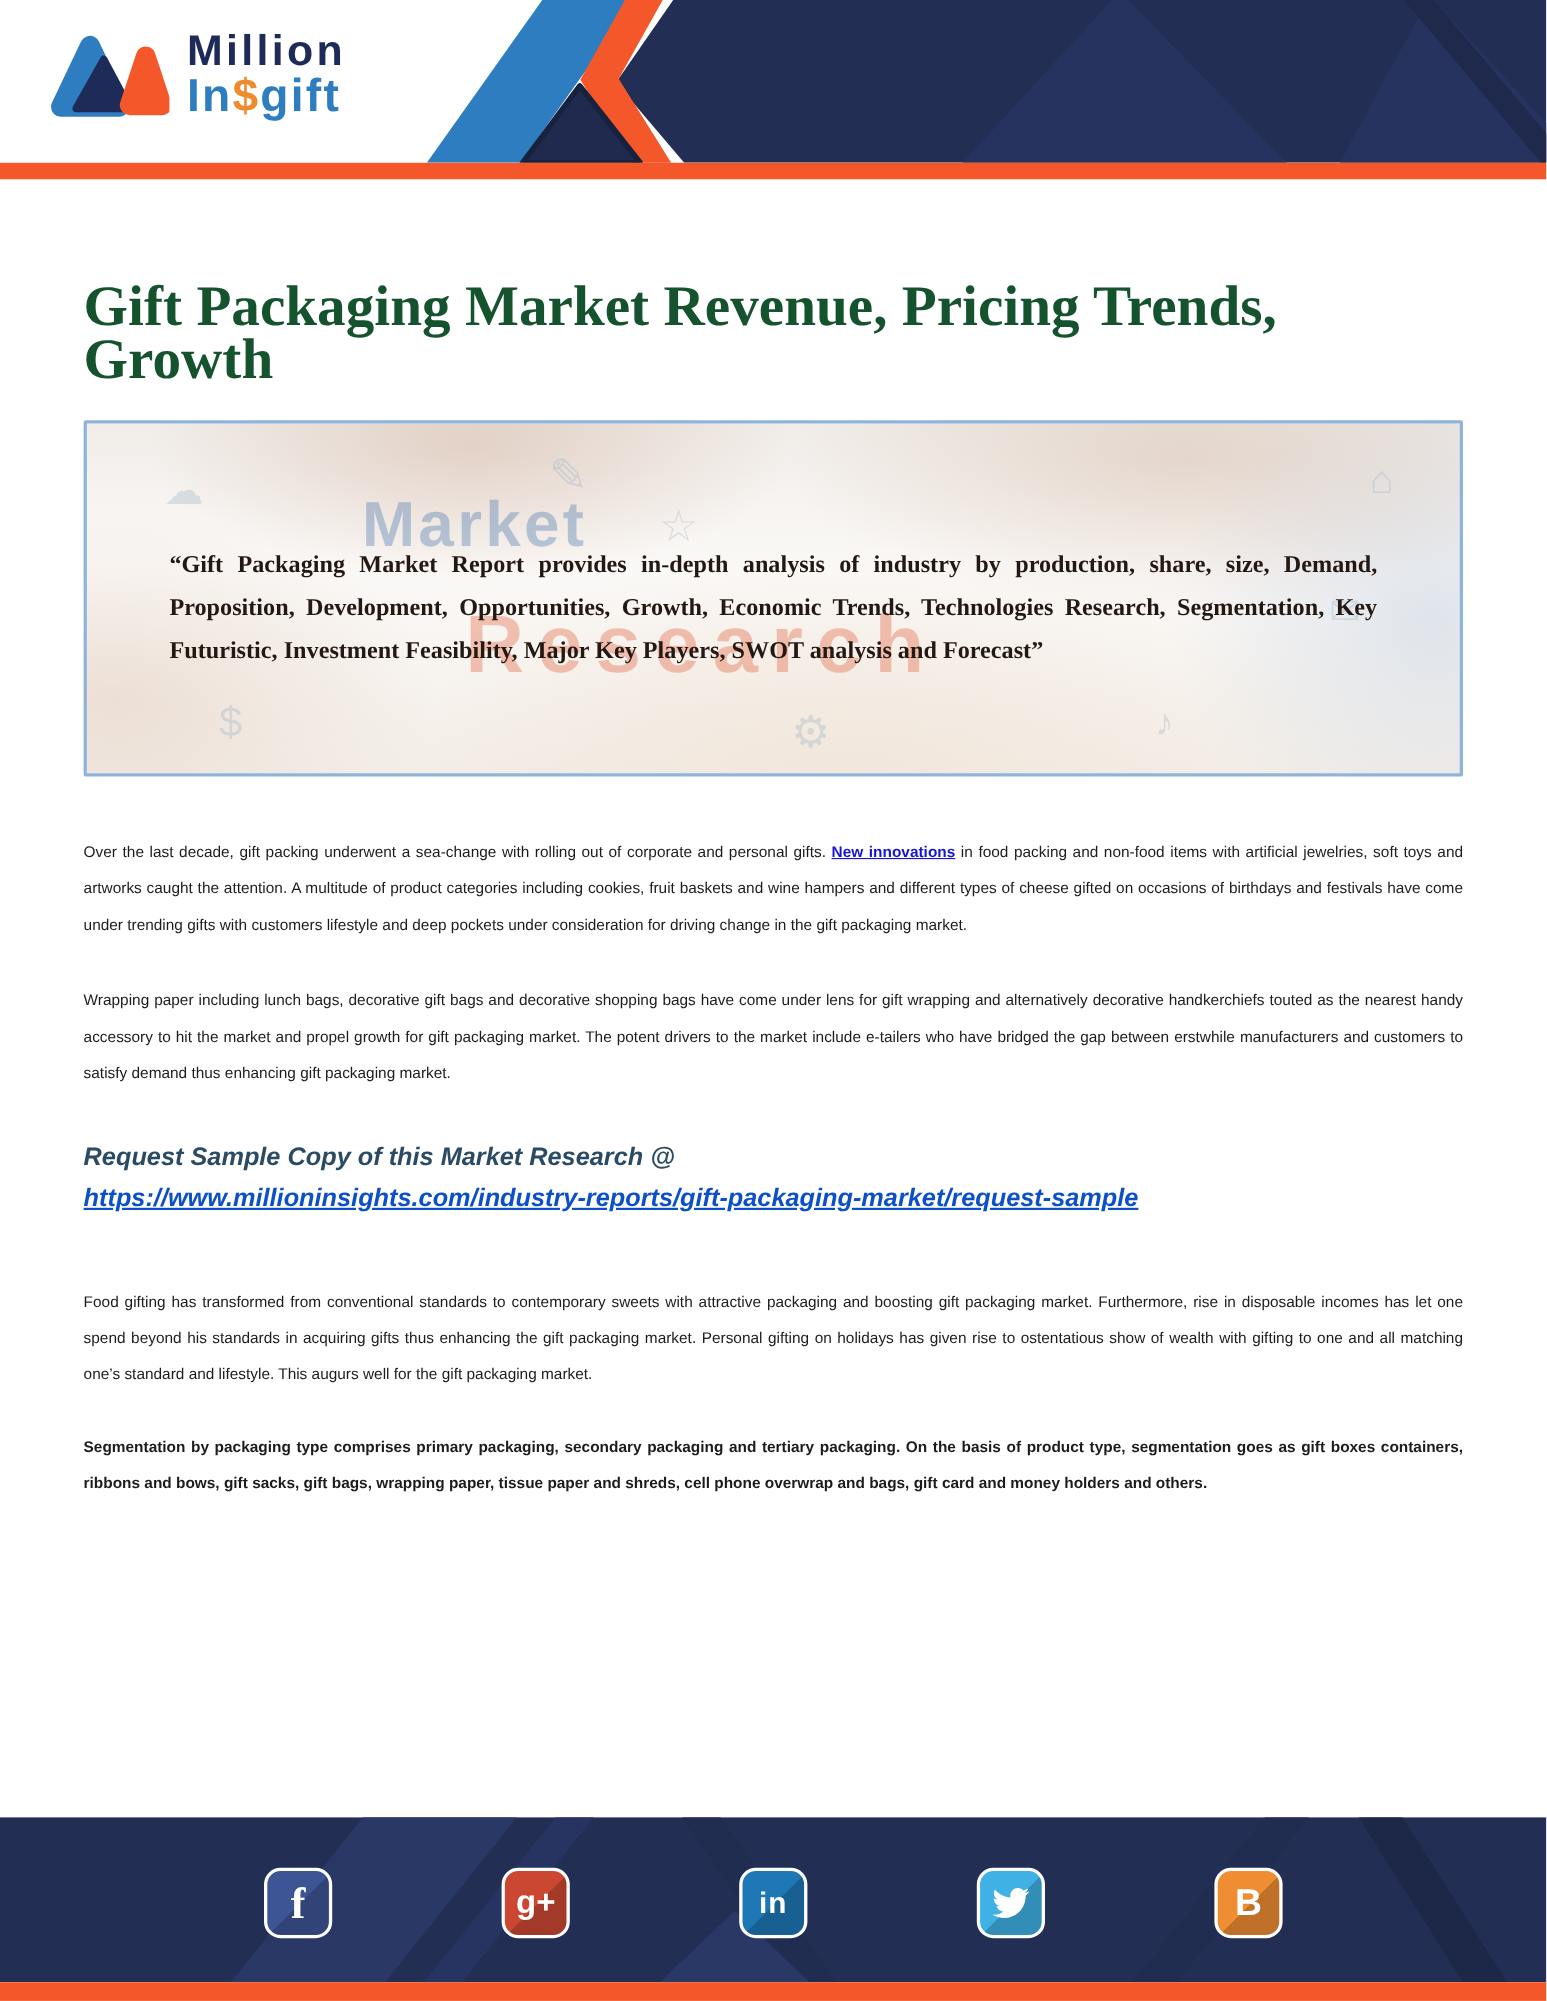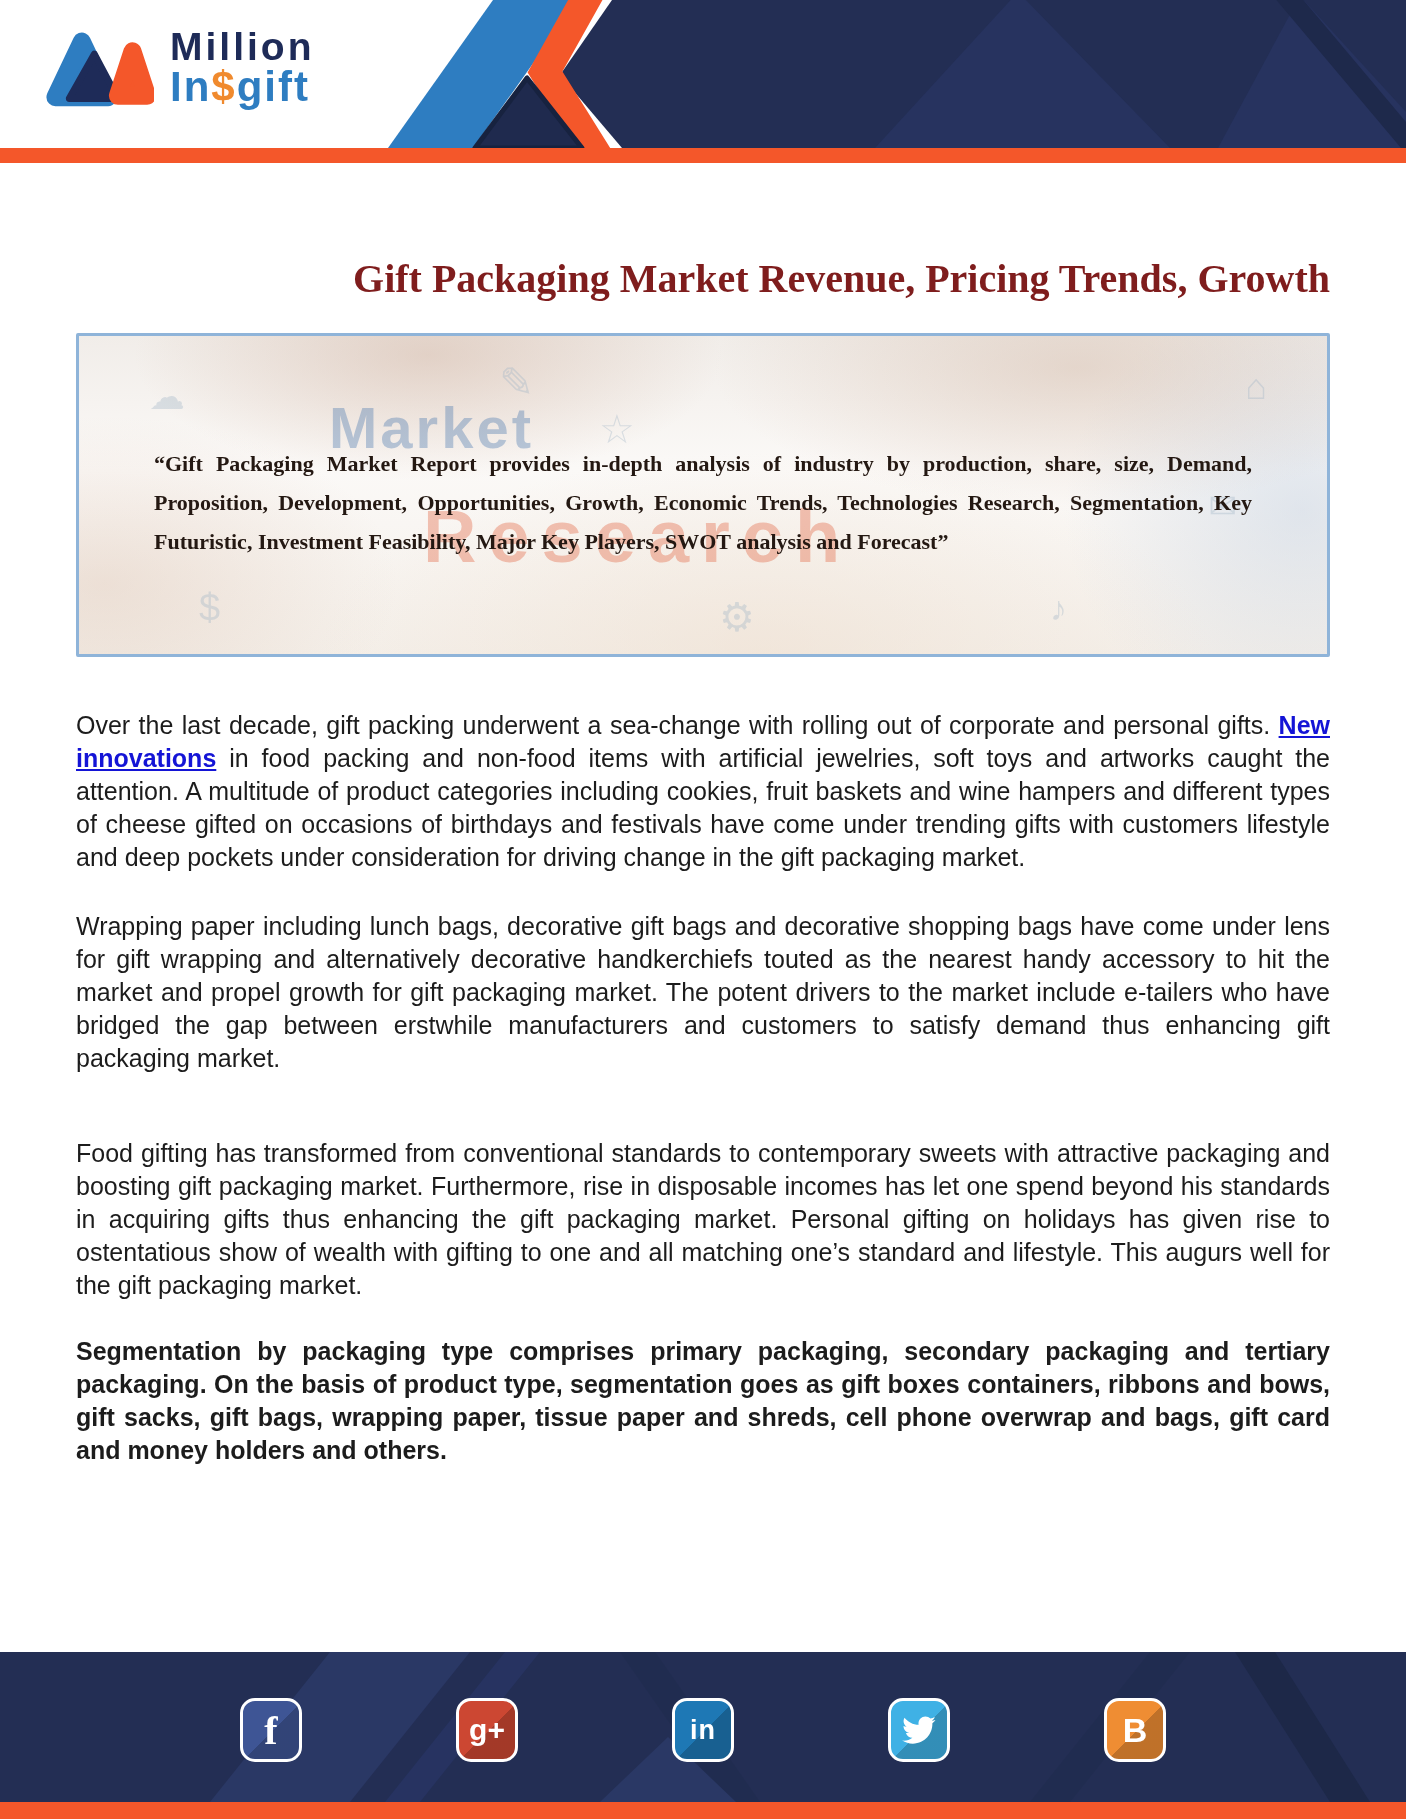--- a/index.html
+++ b/index.html
@@ -16,23 +16,23 @@
   .logo{position:absolute;left:36px;top:18px;display:flex;align-items:center;gap:16px;}
   .logo-mark{width:118px;height:100px;}
   .logo-text{line-height:1.02;}
   .logo-word1{font-size:39px;font-weight:bold;letter-spacing:3px;color:#1E2B58;}
   .logo-word2{font-size:42px;font-weight:bold;letter-spacing:2px;color:#2E7DC1;}
   .logo-dollar{color:#F08A2E;}
 
   
   main{flex:1;padding:0 76px;overflow:hidden;}
   .title{
-    margin:108px auto 0;text-align:right;
+    margin:108px auto 0;text-align:left;
     font-family:"Liberation Serif",serif;font-weight:bold;
-    font-size:40px;line-height:49px;color:#7f1d1d;
+    font-size:52px;line-height:49px;color:#14532d;
   }
   .banner{
     margin-top:30px;height:318px;border:3px solid #8FB4D9;border-radius:2px;
     position:relative;overflow:hidden;
     background:
       radial-gradient(420px 180px at 28% 6%, rgba(203,168,148,.42), transparent 70%),
       radial-gradient(520px 200px at 80% 10%, rgba(205,175,155,.40), transparent 70%),
       radial-gradient(420px 240px at 2% 78%, rgba(216,186,166,.34), transparent 70%),
       radial-gradient(620px 280px at 55% 100%, rgba(238,222,206,.55), transparent 72%),
       radial-gradient(340px 320px at 98% 55%, rgba(188,204,224,.42), transparent 70%),
@@ -41,21 +41,21 @@
   .doodle{position:absolute;color:#9FB4C6;opacity:.35;pointer-events:none;}
   .watermark-1{position:absolute;left:250px;top:58px;font-size:58px;font-weight:bold;
     letter-spacing:3px;color:#3B6EAA;opacity:.34;}
   .watermark-2{position:absolute;left:344px;top:158px;font-size:74px;font-weight:bold;
     letter-spacing:12px;color:#E2603C;opacity:.36;}
   .banner-quote{
     position:absolute;left:75px;right:75px;top:108px;
     font-family:"Liberation Serif",serif;font-weight:bold;
     font-size:22px;line-height:39px;color:#241812;text-align:justify;
   }
-  .para{margin:36px 0 0;font-size:25px;line-height:33px;color:#1C1C1C;text-align:justify;}
+  .para{margin:36px 0 0;font-size:14px;line-height:33px;color:#1C1C1C;text-align:justify;}
   .para.first{margin-top:52px;}
   .para.after-request{margin-top:62px;}
   .para.last{margin-top:33px;font-weight:bold;}
   .link-inline{color:#1414D6;font-weight:bold;text-decoration:underline;cursor:pointer;}
   .request-block{margin-top:44px;}
   .request-label{font-size:23px;font-weight:bold;font-style:italic;color:#2B4A63;line-height:30px;}
   .request-url{display:inline-block;margin-top:6px;font-size:23px;font-weight:bold;font-style:italic;
     color:#0B50C8;text-decoration:underline;line-height:33px;cursor:pointer;word-break:break-all;}
 
   
@@ -124,20 +124,24 @@
 
       <div class="watermark-1">Market</div>
       <div class="watermark-2">Research</div>
       <div class="banner-quote">“Gift Packaging Market Report provides in-depth analysis of industry by production, share, size, Demand, Proposition, Development, Opportunities, Growth, Economic Trends, Technologies Research, Segmentation, Key Futuristic, Investment Feasibility, Major Key Players, SWOT analysis and Forecast”</div>
     </div>
 
     <p class="para first"><span>Over the last decade, gift packing underwent a sea-change with rolling out of corporate and personal gifts. </span><a class="link-inline">New innovations</a><span> in food packing and non-food items with artificial jewelries, soft toys and artworks caught the attention. A multitude of product categories including cookies, fruit baskets and wine hampers and different types of cheese gifted on occasions of birthdays and festivals have come under trending gifts with customers lifestyle and deep pockets under consideration for driving change in the gift packaging market.</span></p>
 
     <p class="para">Wrapping paper including lunch bags, decorative gift bags and decorative shopping bags have come under lens for gift wrapping and alternatively decorative handkerchiefs touted as the nearest handy accessory to hit the market and propel growth for gift packaging market. The potent drivers to the market include e-tailers who have bridged the gap between erstwhile manufacturers and customers to satisfy demand thus enhancing gift packaging market.</p>
 
+    <div class="request-block">
+      <div class="request-label">Request Sample Copy of this Market Research @</div>
+      <a class="request-url">https://www.millioninsights.com/industry-reports/gift-packaging-market/request-sample</a>
+    </div>
 
     <p class="para after-request">Food gifting has transformed from conventional standards to contemporary sweets with attractive packaging and boosting gift packaging market. Furthermore, rise in disposable incomes has let one spend beyond his standards in acquiring gifts thus enhancing the gift packaging market. Personal gifting on holidays has given rise to ostentatious show of wealth with gifting to one and all matching one’s standard and lifestyle. This augurs well for the gift packaging market.</p>
 
     <p class="para last">Segmentation by packaging type comprises primary packaging, secondary packaging and tertiary packaging. On the basis of product type, segmentation goes as gift boxes containers, ribbons and bows, gift sacks, gift bags, wrapping paper, tissue paper and shreds, cell phone overwrap and bags, gift card and money holders and others.</p>
   </main>
 
   <footer>
     <svg class="footer-art" viewBox="0 0 1406 150" preserveAspectRatio="none" aria-hidden="true">
       <rect x="0" y="0" width="1406" height="150" fill="#232E54"></rect>
       <polygon points="330,0 470,0 350,150 210,150" fill="#2A3865"></polygon>

